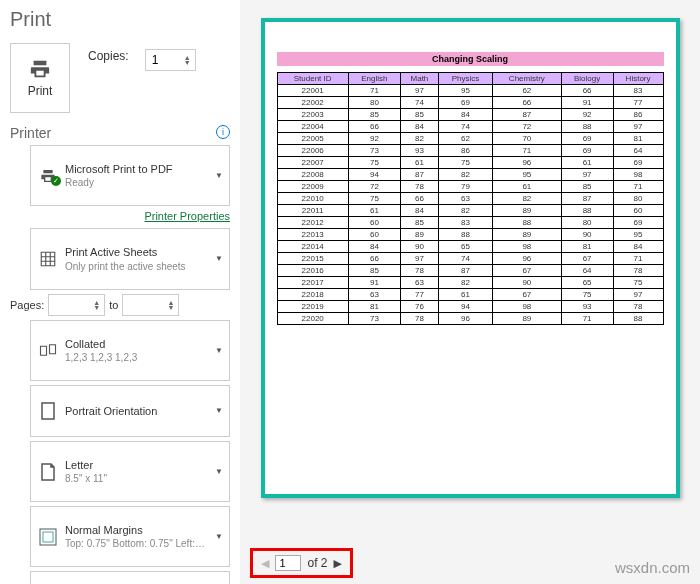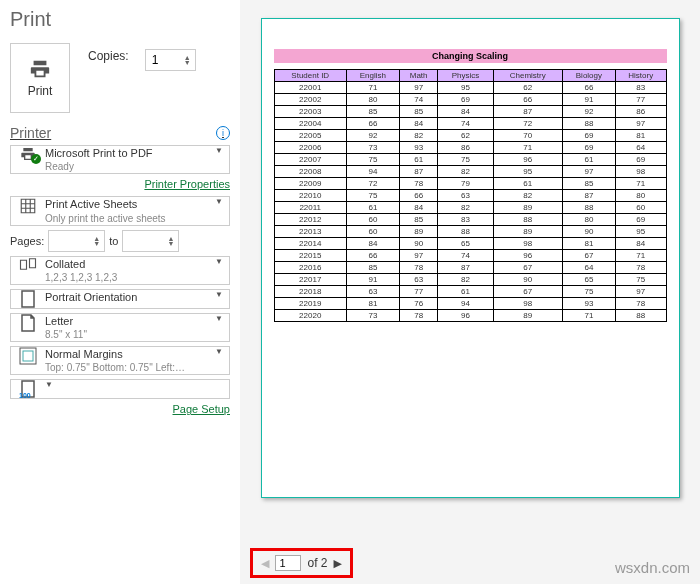--- a/index.html
+++ b/index.html
@@ -1,33 +1,33 @@
 <!DOCTYPE html>
 <html><head>
 <meta charset="utf-8">
 <style>
   * { box-sizing: border-box; font-family: "Segoe UI", Arial, sans-serif; }
   body { margin: 0; background: #fff; width: 700px; height: 584px; overflow: hidden; font-size: 12px; color: #333; }
   .container { display: flex; height: 100%; border-radius: 11px; }
   .left-pane { width: 240px; padding: 8px 10px; background: #fff; }
   .right-pane { flex: 1; background: #f4f4f4; position: relative; display: flex; flex-direction: column; }
   .preview-area { flex: 1; display: flex; justify-content: center; align-items: flex-start; padding-top: 18px; }
-  .page { width: 419px; height: 480px; background: #fff; border: 1px solid #14b8a6; box-shadow: 2px 2px 4px rgba(0,0,0,0.3); padding: 30px 12px; }
+  .page { width: 419px; height: 480px; background: #fff; border: 4px solid #14b8a6; box-shadow: 2px 2px 4px rgba(0,0,0,0.3); padding: 30px 12px; }
   h2.title { font-size: 20px; font-weight: 400; margin: 0 0 12px 0; color: #666; }
   .print-row { display: flex; align-items: flex-start; gap: 18px; margin-bottom: 12px; }
   .print-btn { border: 1px solid #ccc; width: 60px; height: 70px; display: flex; flex-direction: column; align-items: center; justify-content: center; cursor: pointer; }
   .print-btn svg { margin-bottom: 4px; }
   .copies-row { display: flex; align-items: flex-start; gap: 16px; padding-top: 6px; font-size: 12px; }
   .spin { display: flex; align-items: center; border: 1px solid #ccc; padding: 2px 4px; gap: 6px; background: #fff; }
   .spin input { border: none; width: 28px; font-size: 12px; outline: none; }
   .spin-btns { display: flex; flex-direction: column; line-height: 5px; font-size: 7px; color: #666; cursor: pointer; }
-  .section-head { display: flex; justify-content: space-between; align-items: center; margin: 8px 0 4px; text-decoration: underline; }
+  .section-head { display: flex; justify-content: space-between; margin: 8px 0 4px; }
   .section-head h3 { margin: 0; font-size: 14px; color: #666; font-weight: 400; }
   .info-icon { width: 14px; height: 14px; border: 1px solid #0078d4; border-radius: 50%; display: flex; align-items: center; justify-content: center; font-size: 9px; color: #0078d4; }
-  .dropdown { border: 1px solid #ccc; padding: 0 6px; margin-bottom: 4px; display: flex; align-items: flex-start; gap: 6px; background: #fff; cursor: pointer; position: relative; font-size: 11px; }
+  .dropdown { border: 1px solid #ccc; padding: 16px 6px; margin-bottom: 4px; display: flex; align-items: center; gap: 6px; background: #fff; cursor: pointer; position: relative; font-size: 11px; margin-left: 20px; }
   .dropdown .dd-main { flex: 1; line-height: 1.3; }
   .dropdown .dd-main .sub { color: #888; font-size: 10px; }
   .dd-arrow { font-size: 8px; color: #555; }
   .link { color: #0f7a3a; text-decoration: underline; font-size: 11px; cursor: pointer; text-align: right; display: block; margin: 2px 0 6px; }
   .pages-row { display: flex; align-items: center; gap: 4px; font-size: 11px; margin-bottom: 4px; }
   .pages-row .spin input { width: 34px; }
   .icon-box { width: 22px; display: flex; justify-content: center; }
   .printer-ok { position: relative; }
   .printer-ok .chk { position: absolute; bottom: -2px; right: -2px; width: 10px; height: 10px; background: #107c10; border-radius: 50%; display:flex; align-items:center; justify-content:center; color:#fff; font-size:7px; }
 

